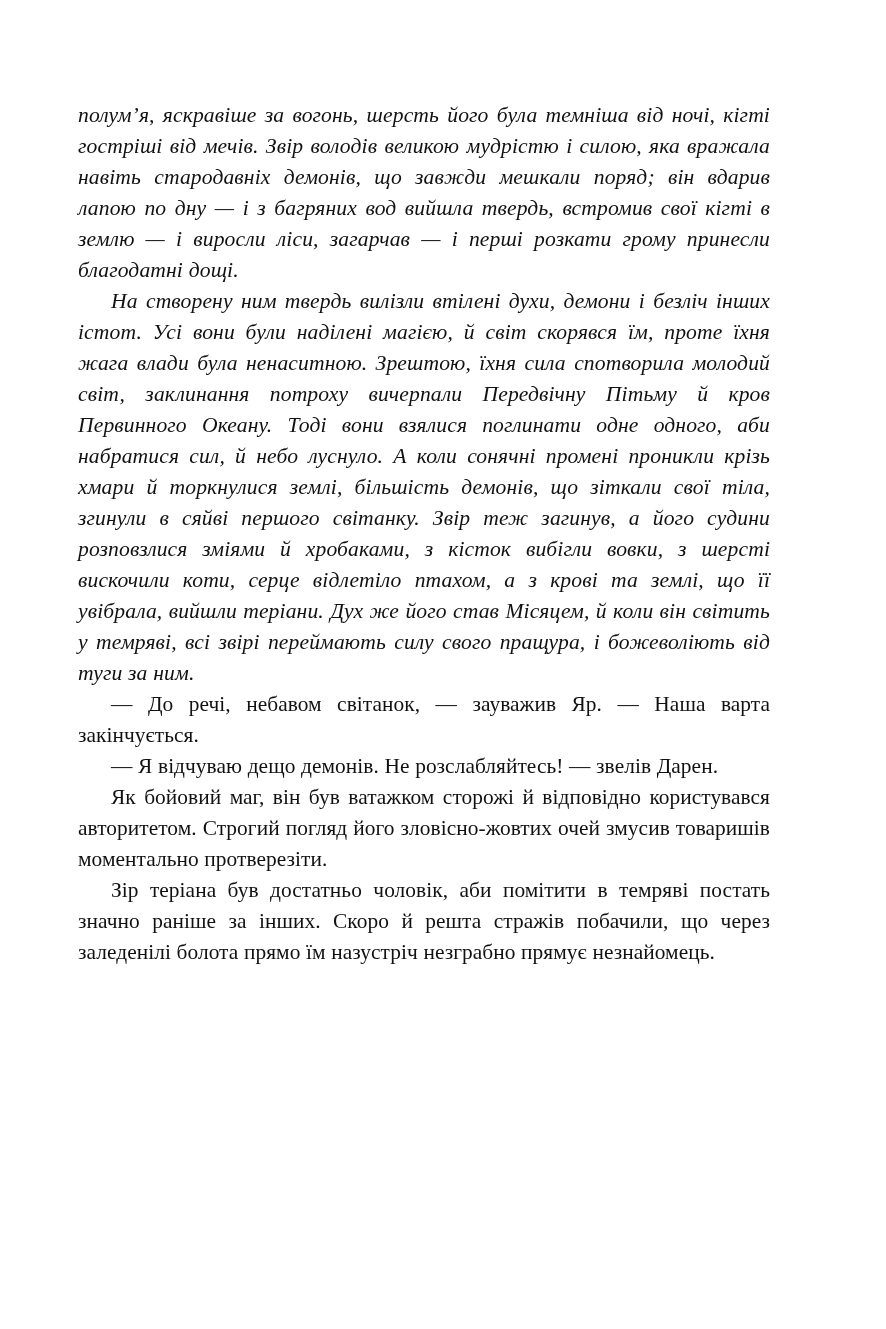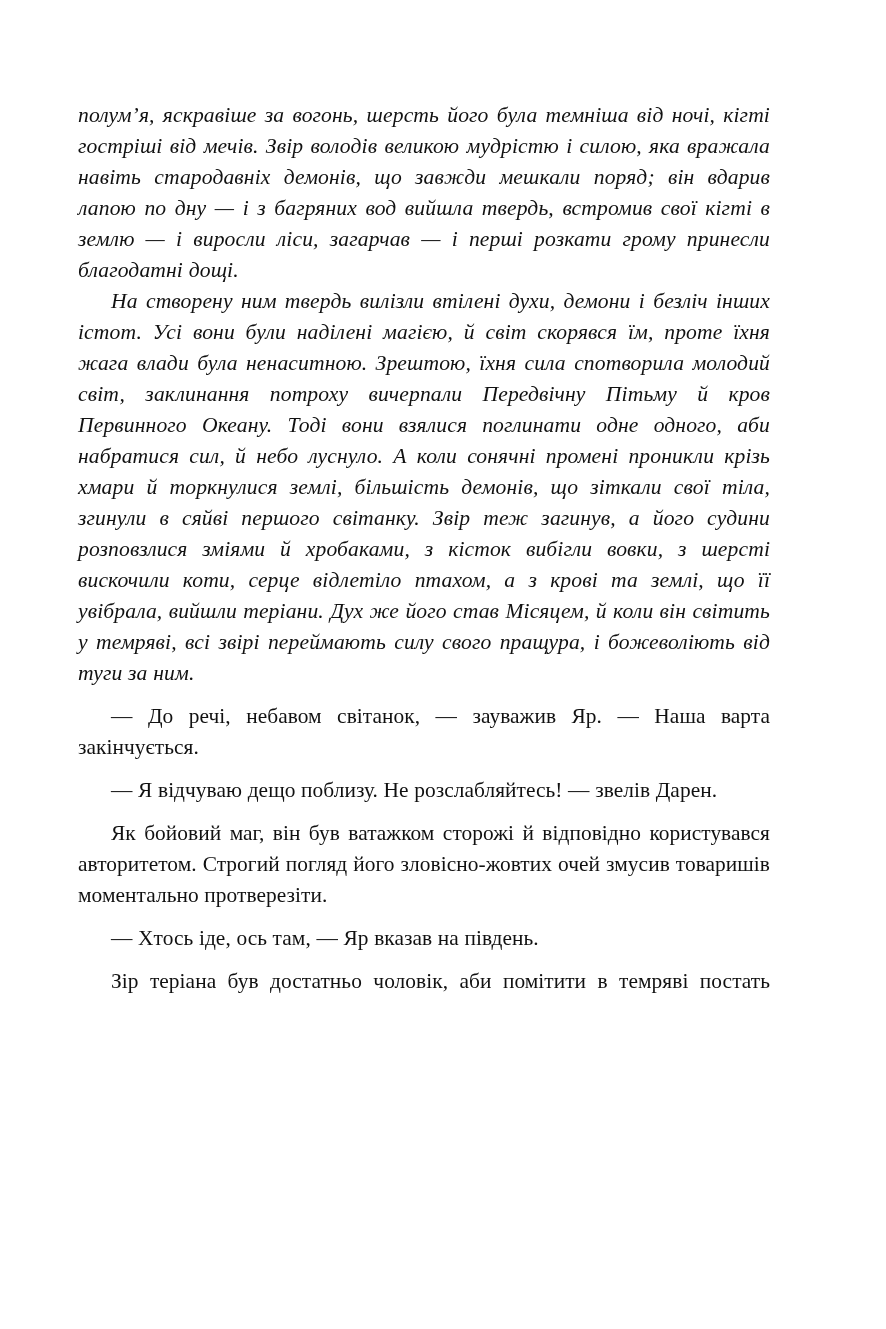--- a/index.html
+++ b/index.html
@@ -44,21 +44,20 @@
     word-spacing: 0.01em;
   }
   p.italic {
     font-style: italic;
     font-size: 21.6px;
     letter-spacing: 0.12px;
   }
   p.roman {
     font-style: normal;
     letter-spacing: 0.05px;
-    margin-top: 12px;
   }
   p.no-indent {
     text-indent: 0;
   }
   .page-number {
     position: absolute;
     left: 78px;
     top: 1200px;
     width: 692px;
     text-align: right;
@@ -74,25 +73,24 @@
 <div class="page">
 
   <div class="text-block">
 
     <p class="italic no-indent">полум’я, яскравіше за вогонь, шерсть його була темніша від ночі, кігті гостріші від мечів. Звір володів великою мудрістю і силою, яка вражала навіть стародавніх демонів, що завжди мешкали поряд; він вдарив лапою по дну — і з багряних вод вийшла твердь, встромив свої кігті в землю — і виросли ліси, загарчав — і перші розкати грому принесли благодатні дощі.</p>
 
     <p class="italic">На створену ним твердь вилізли втілені духи, демони і безліч інших істот. Усі вони були наділені магією, й світ скорявся їм, проте їхня жага влади була ненаситною. Зрештою, їхня сила спотворила молодий світ, заклинання потроху вичерпали Передвічну Пітьму й кров Первинного Океану. Тоді вони взялися поглинати одне одного, аби набратися сил, й небо луснуло. А коли сонячні промені проникли крізь хмари й торкнулися землі, більшість демонів, що зіткали свої тіла, згинули в сяйві першого світанку. Звір теж загинув, а його судини розповзлися зміями й хробаками, з кісток вибігли вовки, з шерсті вискочили коти, серце відлетіло птахом, а з крові та землі, що її увібрала, вийшли теріани. Дух же його став Місяцем, й коли він світить у темряві, всі звірі переймають силу свого пращура, і божеволіють від туги за ним.</p>
 
     <p class="roman">— До речі, небавом світанок, — зауважив Яр. — Наша варта закінчується.</p>
 
-    <p class="roman">— Я відчуваю дещо поблизу. Не розслабляйтесь! — звелів Дарен.</p>
+    <p class="roman">— Я відчуваю дещо демонів. Не розслабляйтесь! — звелів Дарен.</p>
 
     <p class="roman">Як бойовий маг, він був ватажком сторожі й відповідно користувався авторитетом. Строгий погляд його зловісно-жовтих очей змусив товаришів моментально протверезіти.</p>
 
-    <p class="roman">— Хтось іде, ось там, — Яр вказав на південь.</p>
 
     <p class="roman">Зір теріана був достатньо чоловік, аби помітити в темряві постать значно раніше за інших. Скоро й решта стражів побачили, що через заледенілі болота прямо їм назустріч незграбно прямує незнайомець.</p>
 
 
 
   </div>
 
   <div class="page-number">9</div>
 
 </div>

